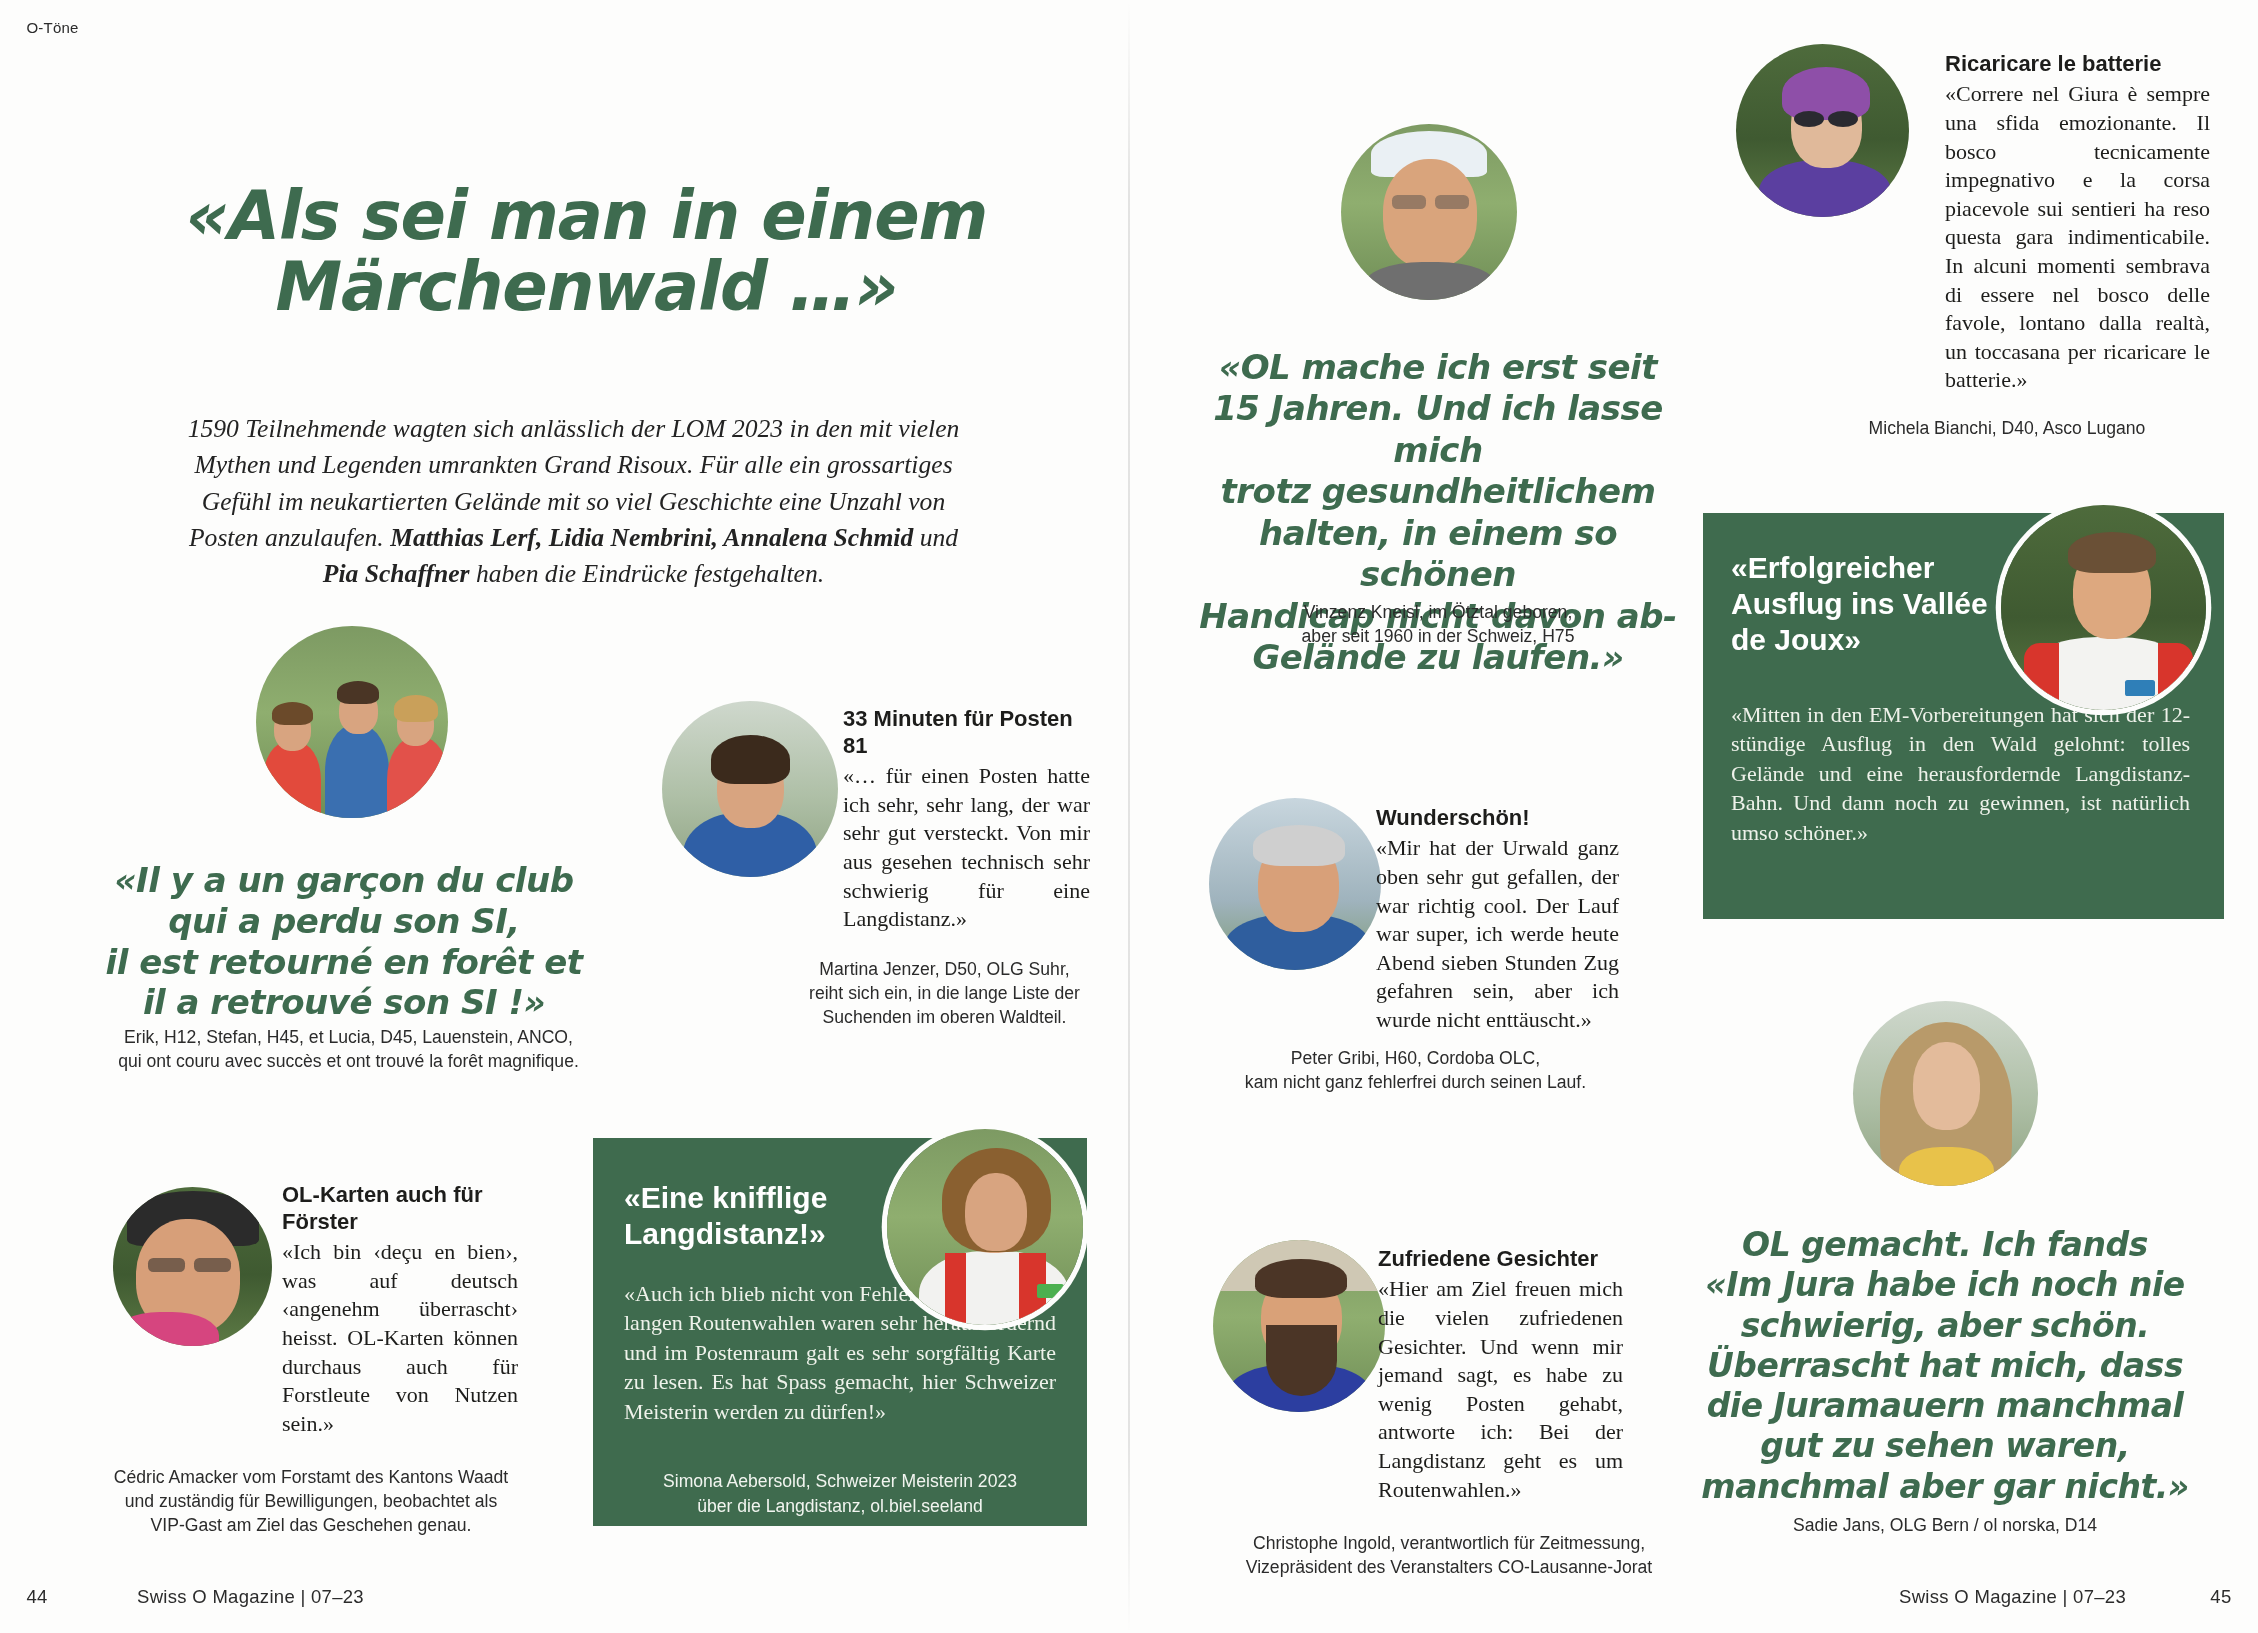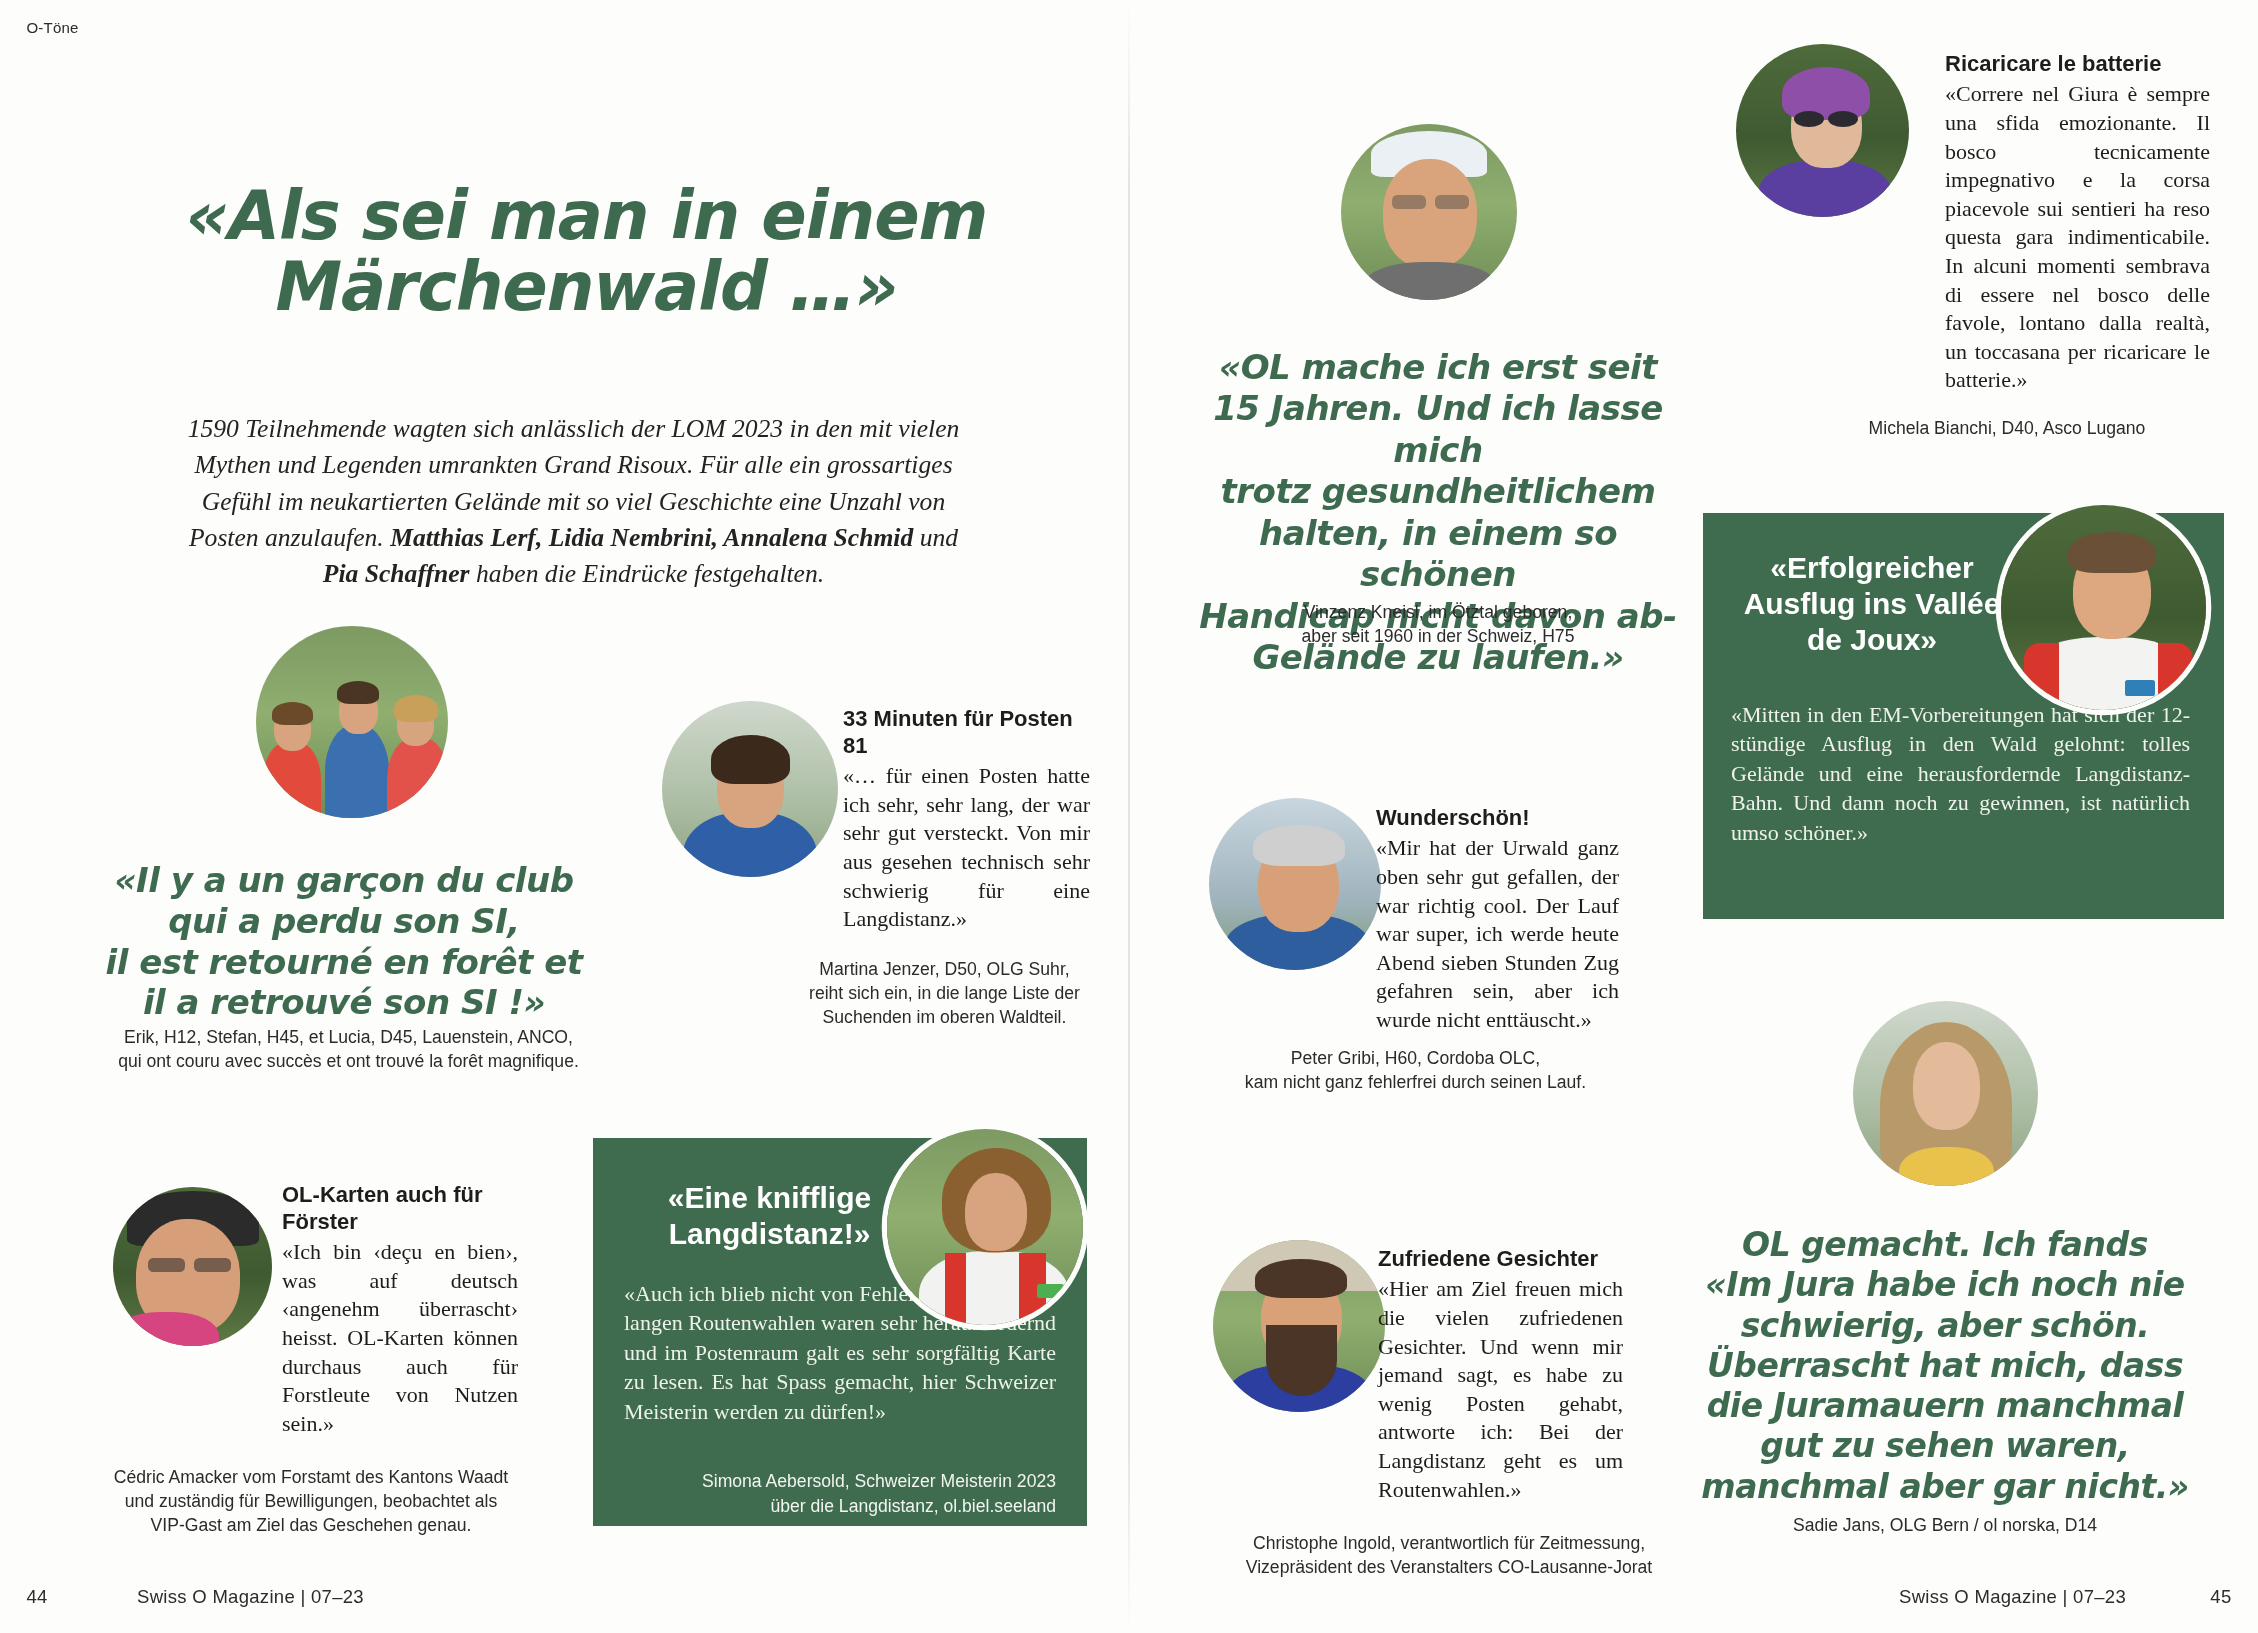--- a/index.html
+++ b/index.html
@@ -130,21 +130,20 @@
     position: absolute;
     background: #3f6b4e;
     color: #ffffff;
   }
   .panel-title {
     font-family: "Liberation Sans", sans-serif;
     font-weight: bold;
     font-size: 30px;
     line-height: 1.20;
     color: #ffffff;
-    text-align: center;
   }
   .panel-body {
     font-family: "Liberation Serif", serif;
     font-size: 22px;
     line-height: 1.34;
     color: #eef2ea;
     text-align: justify;
   }
   .panel-attr {
     font-family: "Liberation Sans", sans-serif;
@@ -245,21 +244,21 @@
       <div>VIP-Gast am Ziel das Geschehen genau.</div>
     </div>
   </div>
 
   <div class="panel" style="left:593px; top:1138px; width:494px; height:388px;">
     <div class="panel-title" style="position:absolute; left:31px; top:42px; width:291px;">
       <div>«Eine knifflige</div>
       <div>Langdistanz!»</div>
     </div>
     <div class="panel-body" style="position:absolute; left:31px; top:141px; width:432px;">«Auch ich blieb nicht von Fehlern verschont, die langen Routenwahlen waren sehr herausfordernd und im Postenraum galt es sehr sorgfältig Karte zu lesen. Es hat Spass gemacht, hier Schweizer Meisterin werden zu dürfen!»</div>
-    <div class="panel-attr" style="position:absolute; left:31px; top:331px; width:432px;">
+    <div class="panel-attr" style="position:absolute; left:31px; top:331px; width:432px;text-align:center;">
       <div>Simona Aebersold, Schweizer Meisterin 2023</div>
       <div>über die Langdistanz, ol.biel.seeland</div>
     </div>
   </div>
   <div class="photo ph-bg-grass" style="left:887px; top:1129px; width:196px; height:196px; box-shadow:0 0 0 5.3px #fdfdfc;">
     <div class="torso" style="left:32px; top:122px; width:150px; height:97px; background:#f2f2f0;"></div>
     <div style="position:absolute; left:58px; top:124px; width:21px; height:92px; background:#d8352c;"></div>
     <div style="position:absolute; left:132px; top:124px; width:26.5px; height:92px; background:#d8352c;"></div>
     <div class="head" style="left:72px; top:39px;  width:71px; height:85px;"></div>
     <div class="hair" style="left:55px; top:19.4px;  width:109px; height:104px; background:#8a6030; border-radius:50% 50% 40% 40%;"></div>

